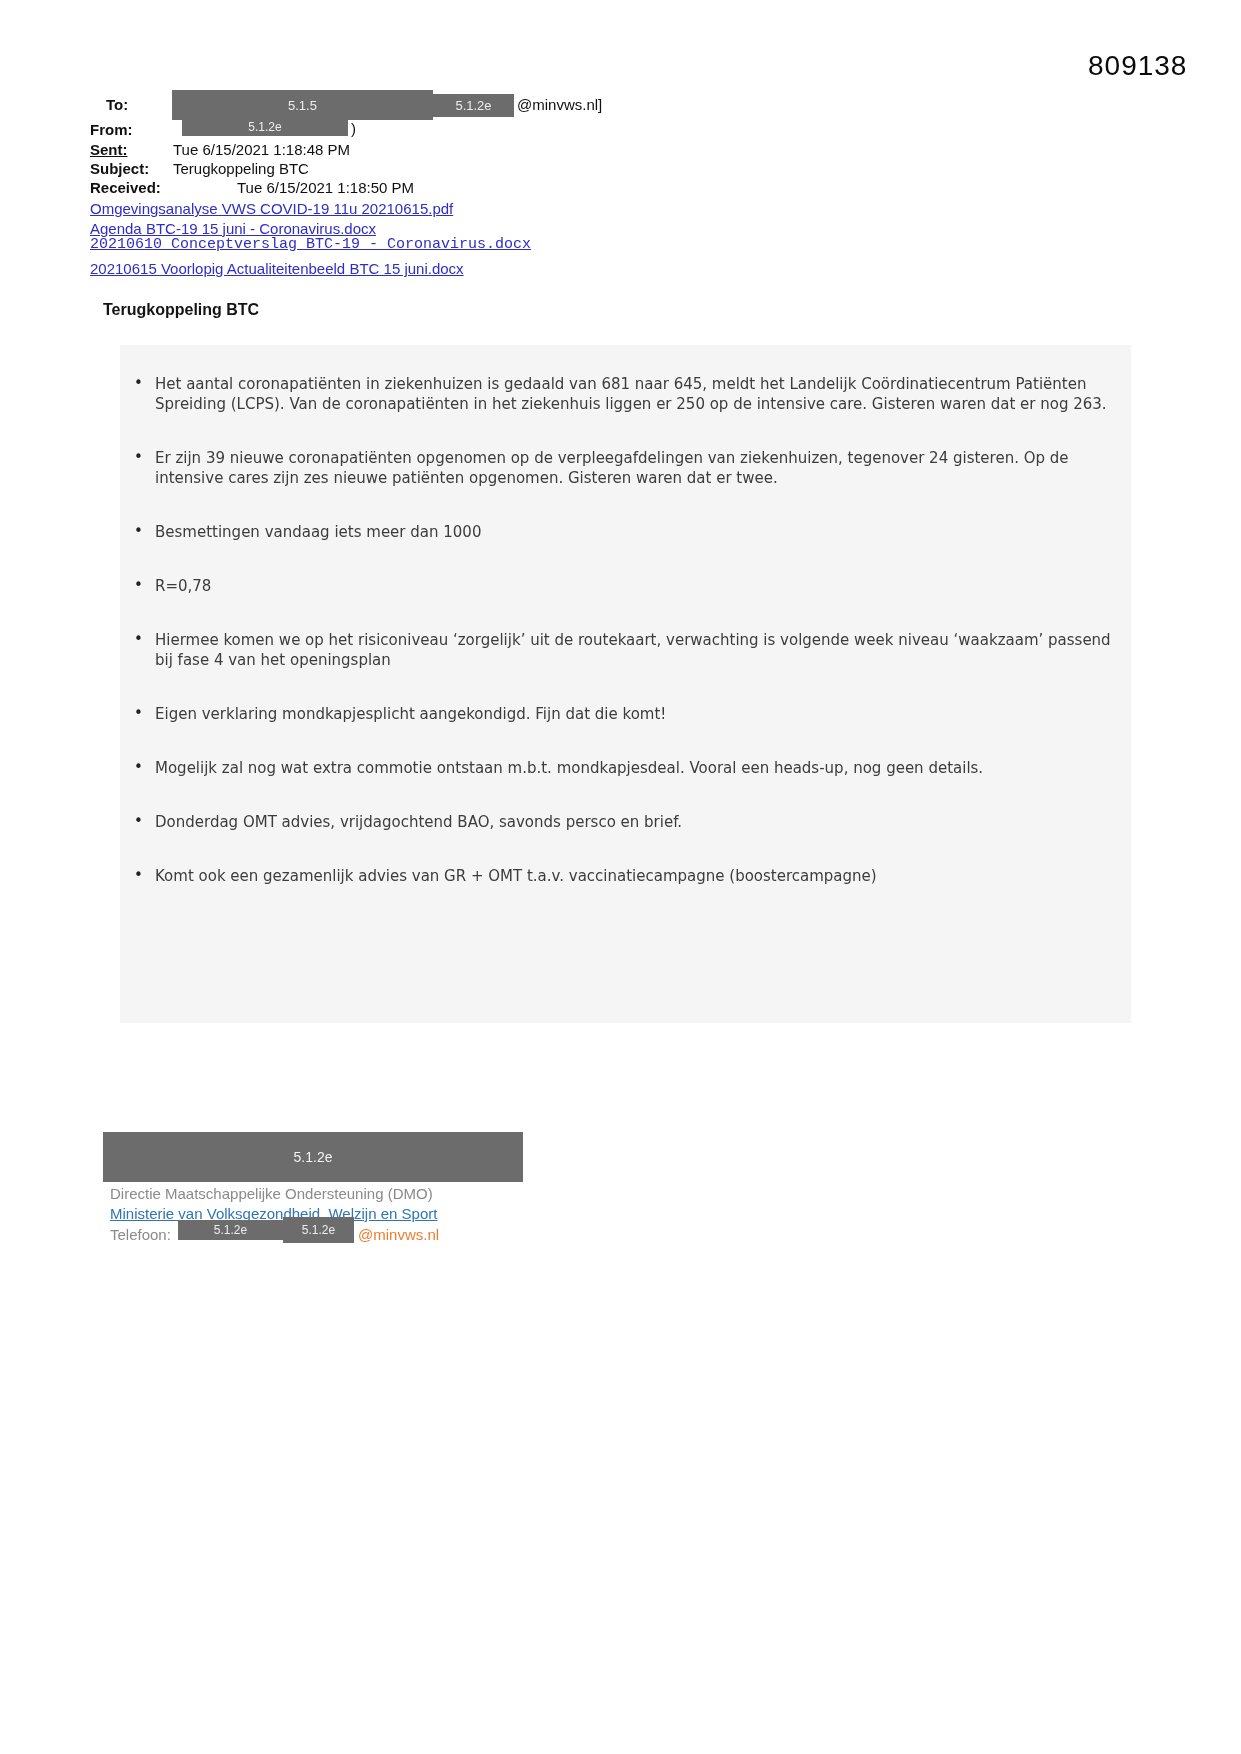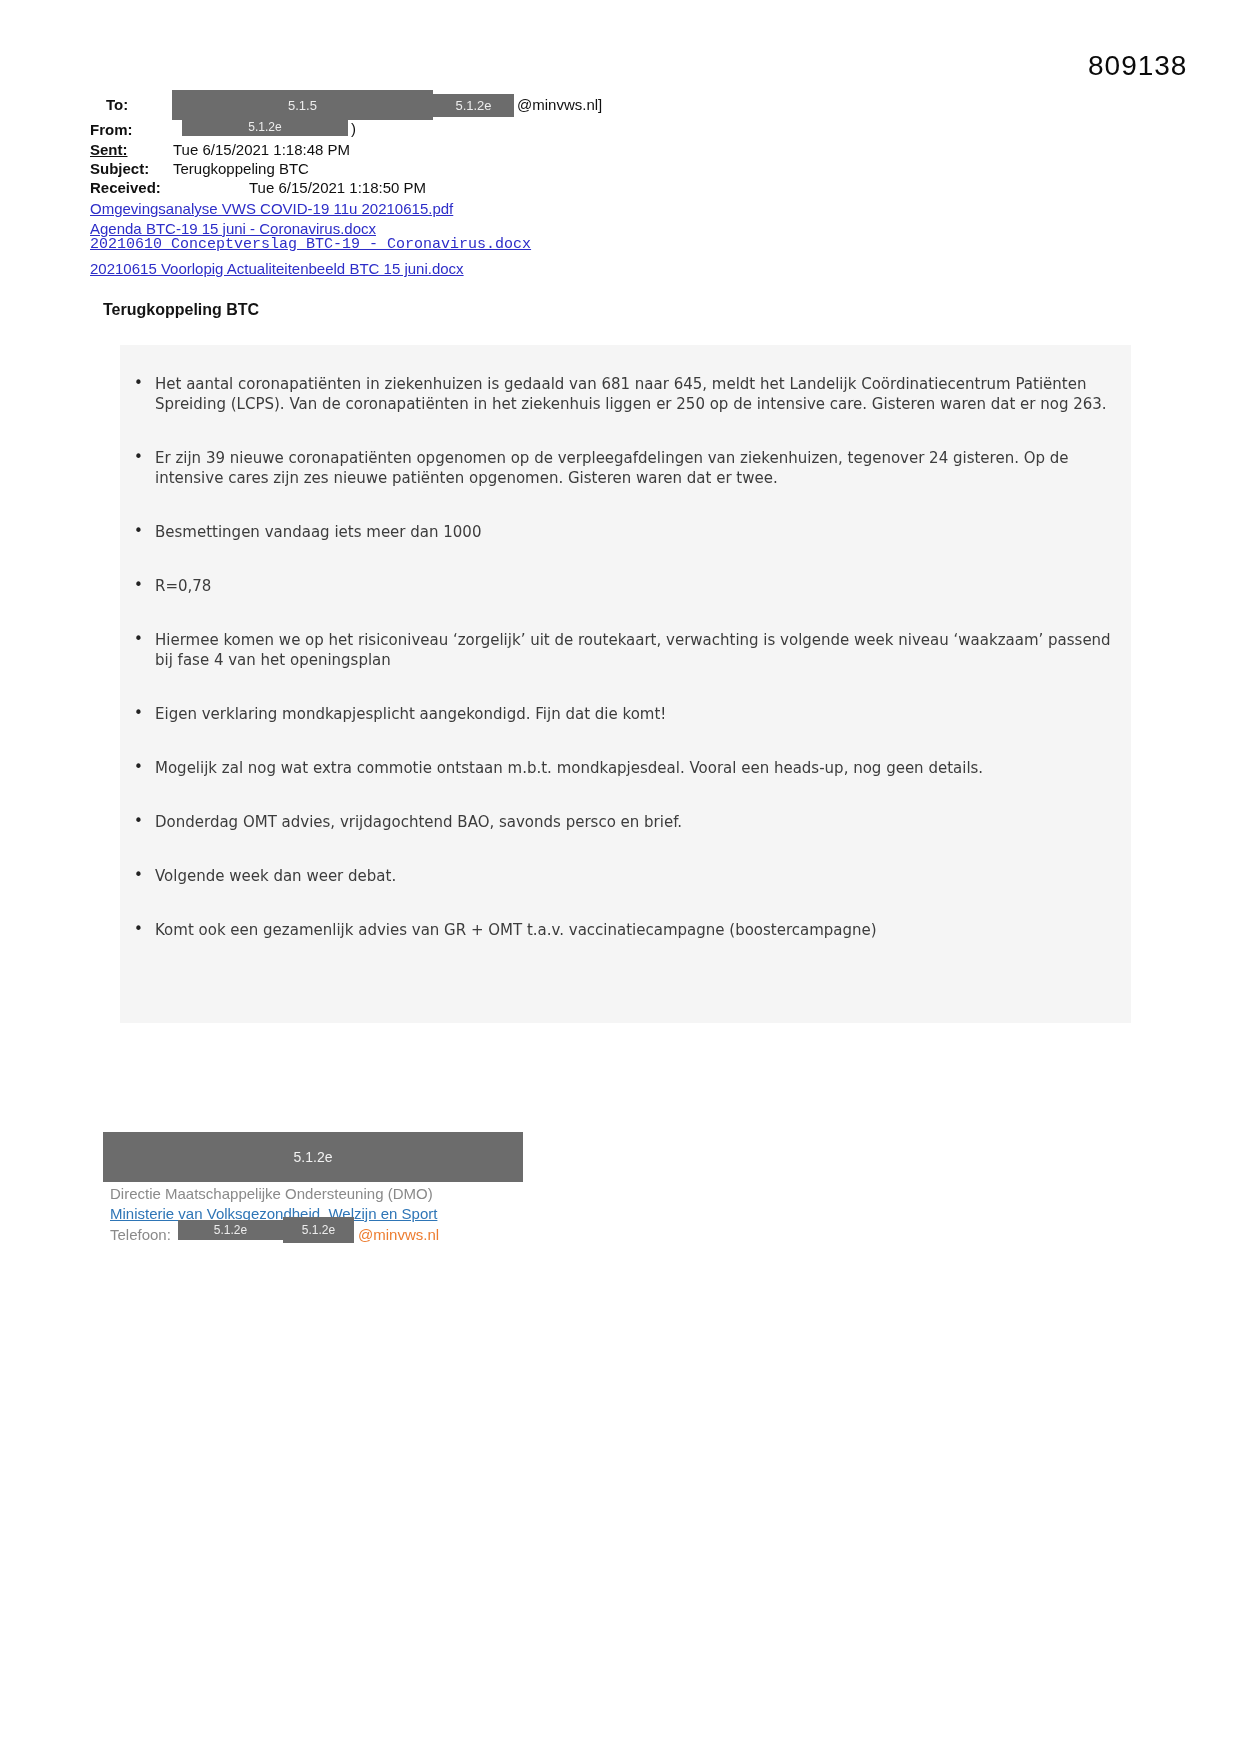--- a/index.html
+++ b/index.html
@@ -34,21 +34,21 @@
 
   .to-label       { left: 90px;  top: 96px; margin-left: 16px; }
   .to-suffix      { left: 517px; top: 96px; }
   .from-label     { left: 90px;  top: 121px; }
   .from-suffix    { left: 351px; top: 120px; }
   .sent-label     { left: 90px;  top: 141px; text-decoration: underline; }
   .sent-value     { left: 173px; top: 141px; }
   .subject-label  { left: 90px;  top: 160px; }
   .subject-value  { left: 173px; top: 160px; }
   .received-label { left: 90px;  top: 179px; }
-  .received-value { left: 237px; top: 179px; margin-left: 12px; }
+  .received-value { left: 237px; top: 179px; }
 
   .attach {
     position: absolute; left: 90px;
     font-size: 15px; color: #2d2dc8; text-decoration: underline;
     white-space: nowrap; cursor: pointer;
   }
   .attach1 { top: 200px; }
   .attach2 { top: 220px; }
   .attach3 { top: 236px; font-family: Liberation Mono, monospace; }
   .attach4 { top: 260px; }
@@ -151,21 +151,20 @@
   <div class="contentbox">
     <ul class="bullets">
       <li>Het aantal coronapatiënten in ziekenhuizen is gedaald van 681 naar 645, meldt het Landelijk Coördinatiecentrum Patiënten Spreiding (LCPS). Van de coronapatiënten in het ziekenhuis liggen er 250 op de intensive care. Gisteren waren dat er nog 263.</li>
       <li>Er zijn 39 nieuwe coronapatiënten opgenomen op de verpleegafdelingen van ziekenhuizen, tegenover 24 gisteren. Op de intensive cares zijn zes nieuwe patiënten opgenomen. Gisteren waren dat er twee.</li>
       <li>Besmettingen vandaag iets meer dan 1000</li>
       <li>R=0,78</li>
       <li>Hiermee komen we op het risiconiveau ‘zorgelijk’ uit de routekaart, verwachting is volgende week niveau ‘waakzaam’ passend bij fase 4 van het openingsplan</li>
       <li>Eigen verklaring mondkapjesplicht aangekondigd. Fijn dat die komt!</li>
       <li>Mogelijk zal nog wat extra commotie ontstaan m.b.t. mondkapjesdeal. Vooral een heads-up, nog geen details.</li>
       <li>Donderdag OMT advies, vrijdagochtend BAO, savonds persco en brief.</li>
-      <li>Volgende week dan weer debat.</li>
       <li>Komt ook een gezamenlijk advies van GR + OMT t.a.v. vaccinatiecampagne (boostercampagne)</li>
     </ul>
   </div>
 
   <div>
     <div class="sig-greeting">Met vriendelijke groet,</div>
     <div class="redact sig-box">5.1.2e</div>
     <div class="sig-directie">Directie Maatschappelijke Ondersteuning (DMO)</div>
     <a class="sig-ministerie">Ministerie van Volksgezondheid, Welzijn en Sport</a>
     <span class="sig-telefoon">Telefoon:</span>

